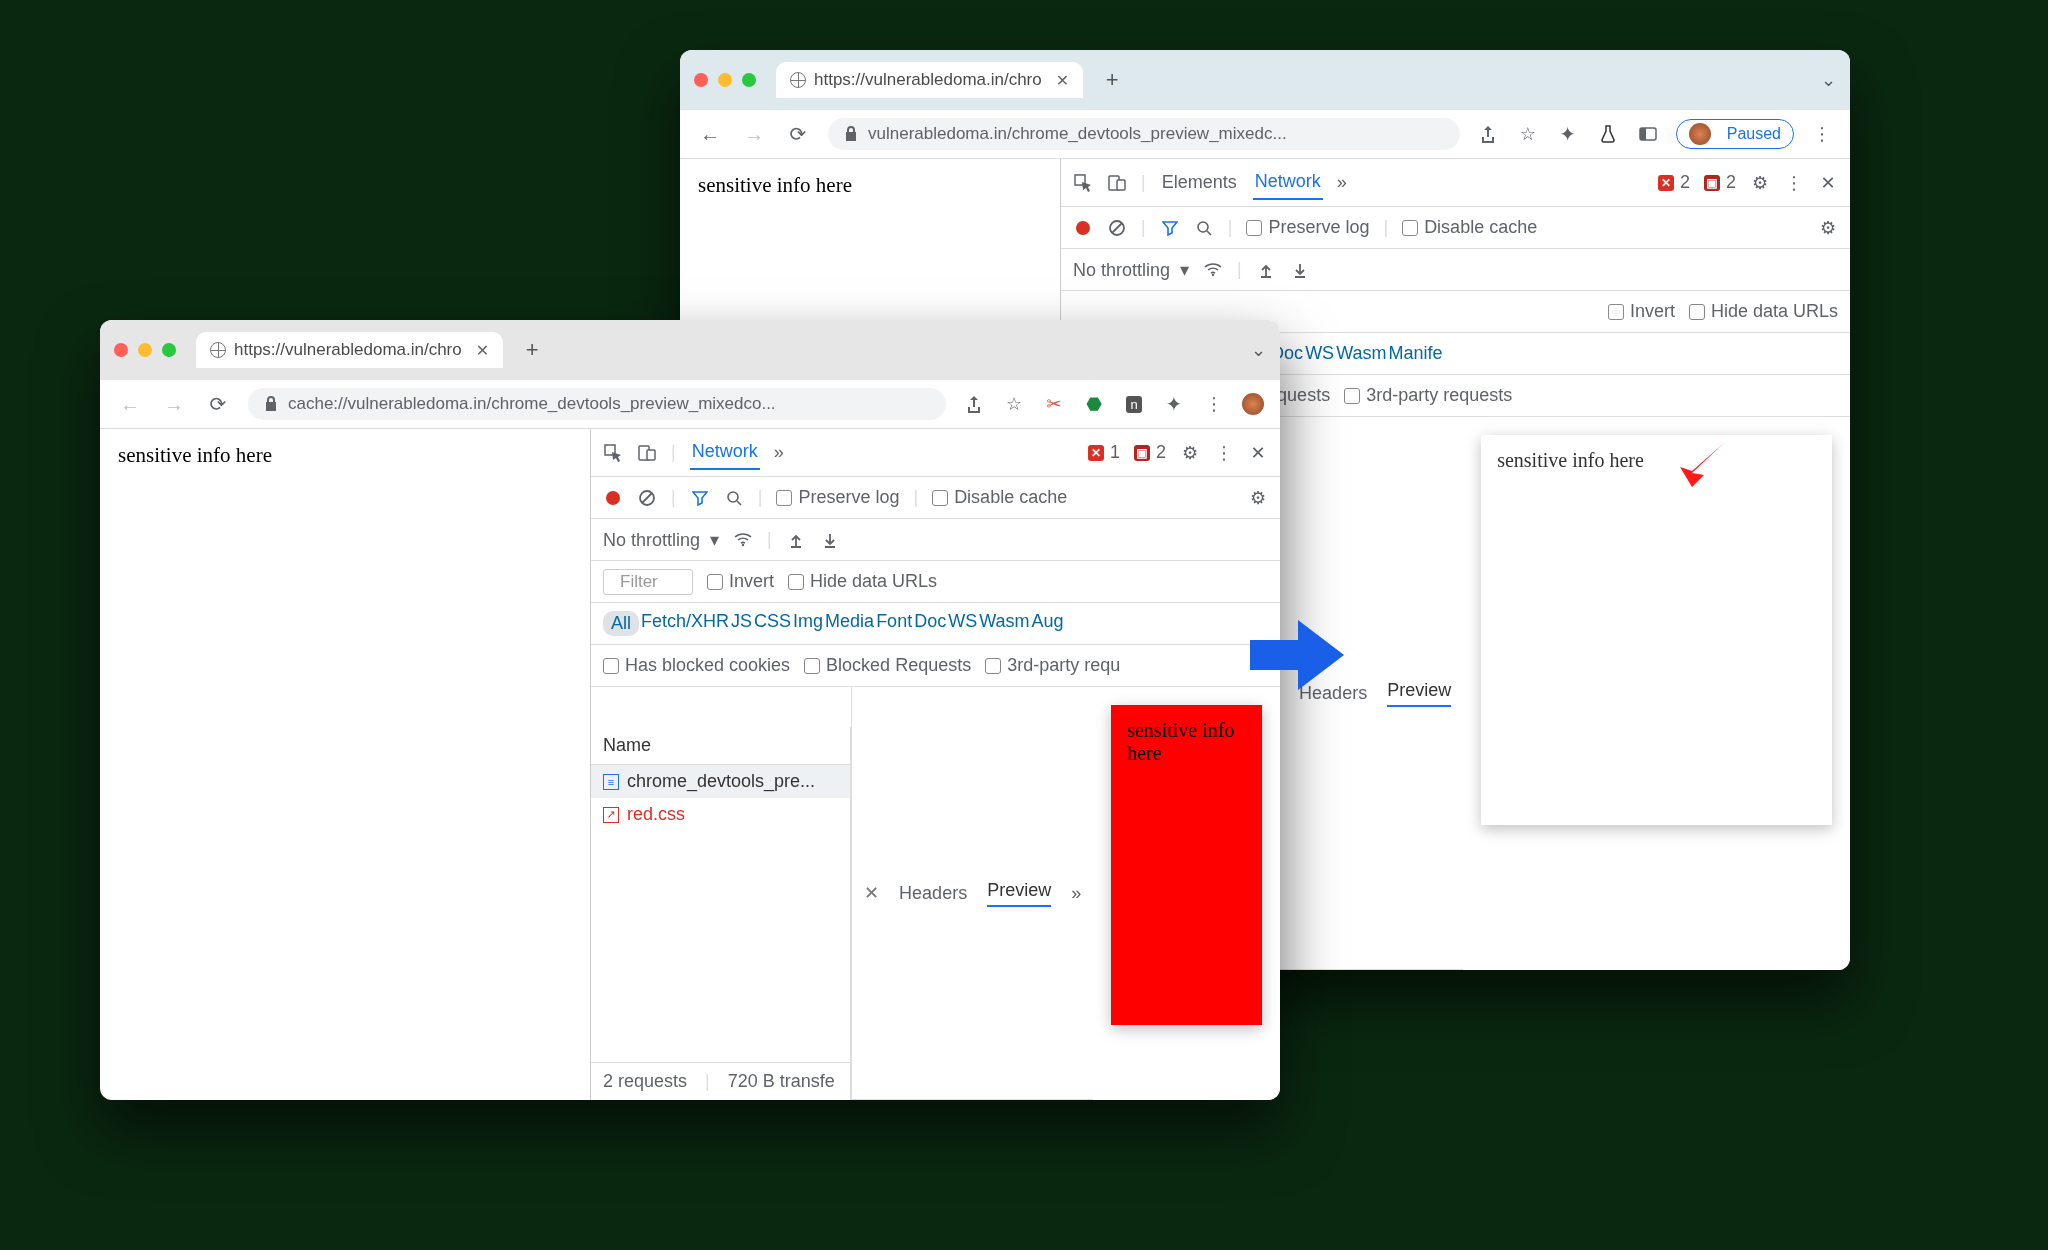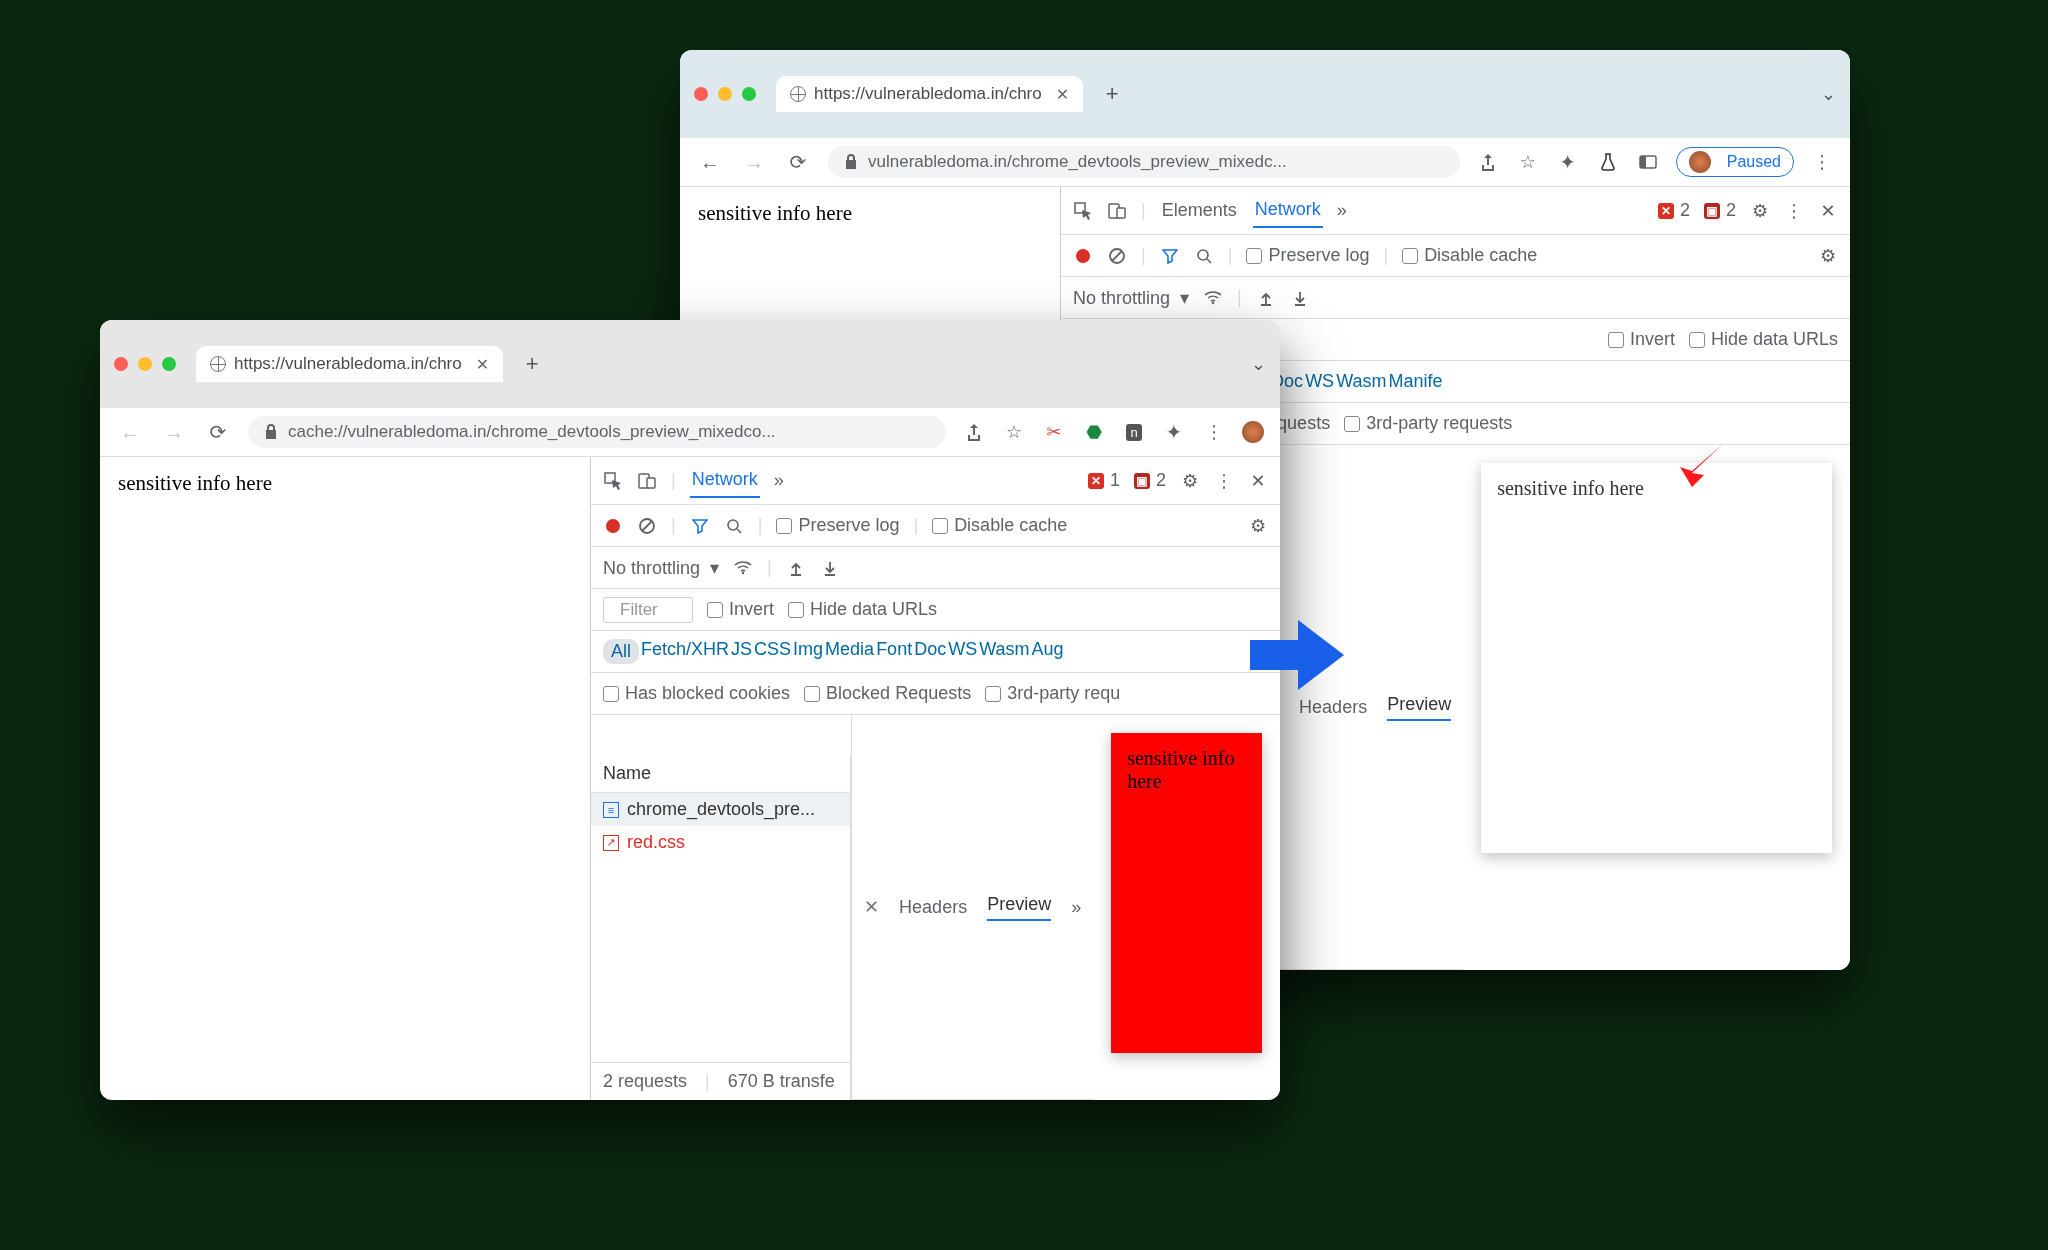--- a/index.html
+++ b/index.html
@@ -1,20 +1,20 @@
 <!DOCTYPE html>
 <html><head>
 <meta charset="utf-8">
 <style>
 html,body{margin:0;padding:0;width:2048px;height:1250px;background:#0a2810;font-family:-apple-system,BlinkMacSystemFont,"Segoe UI",Helvetica,Arial,sans-serif;font-size:18px;color:#333;}
 *{box-sizing:border-box;}
 
 
 .window{position:absolute;background:#fff;border-radius:12px;box-shadow:0 30px 60px rgba(0,0,0,.6);overflow:hidden;display:flex;flex-direction:column;}
-.titlebar{display:flex;align-items:center;gap:10px;padding:26px 14px;background:#dde9ec;}
+.titlebar{display:flex;align-items:center;gap:10px;padding:12px 14px;background:#dde9ec;}
 .titlebar.light{background:#e6e6e6;}
 .traffic{display:flex;gap:10px;}
 .dot{width:14px;height:14px;border-radius:50%;}
 .dot.red{background:#ff5f57;}
 .dot.yellow{background:#febc2e;}
 .dot.green{background:#28c840;}
 .tab{display:flex;align-items:center;gap:8px;background:#fff;border-radius:10px 10px 0 0;padding:8px 14px;margin-left:10px;font-size:17px;color:#4b4b4b;}
 .tab .globe{width:16px;height:16px;border:1.5px solid #777;border-radius:50%;position:relative;}
 .tab .globe::before,.tab .globe::after{content:"";position:absolute;background:#777;}
 .tab .globe::before{left:0;right:0;top:50%;height:1px;}
@@ -450,21 +450,21 @@
             <span>chrome_devtools_pre...</span>
           </div>
           <div class="net-row err">
             <span class="fi">↗</span>
             <span>red.css</span>
           </div>
           <div style="flex:1;"></div>
           <div class="status">
             <span>2 requests</span>
             <span style="color:#ddd;">|</span>
-            <span>670 B transfe</span>
+            <span>720 B transfe</span>
           </div>
         </div>
 
         <div class="detail">
           <div class="detail-tabs">
             <span class="x">✕</span>
             <span class="atab">Headers</span>
             <span class="atab active">Preview</span>
             <span>»</span>
           </div>

